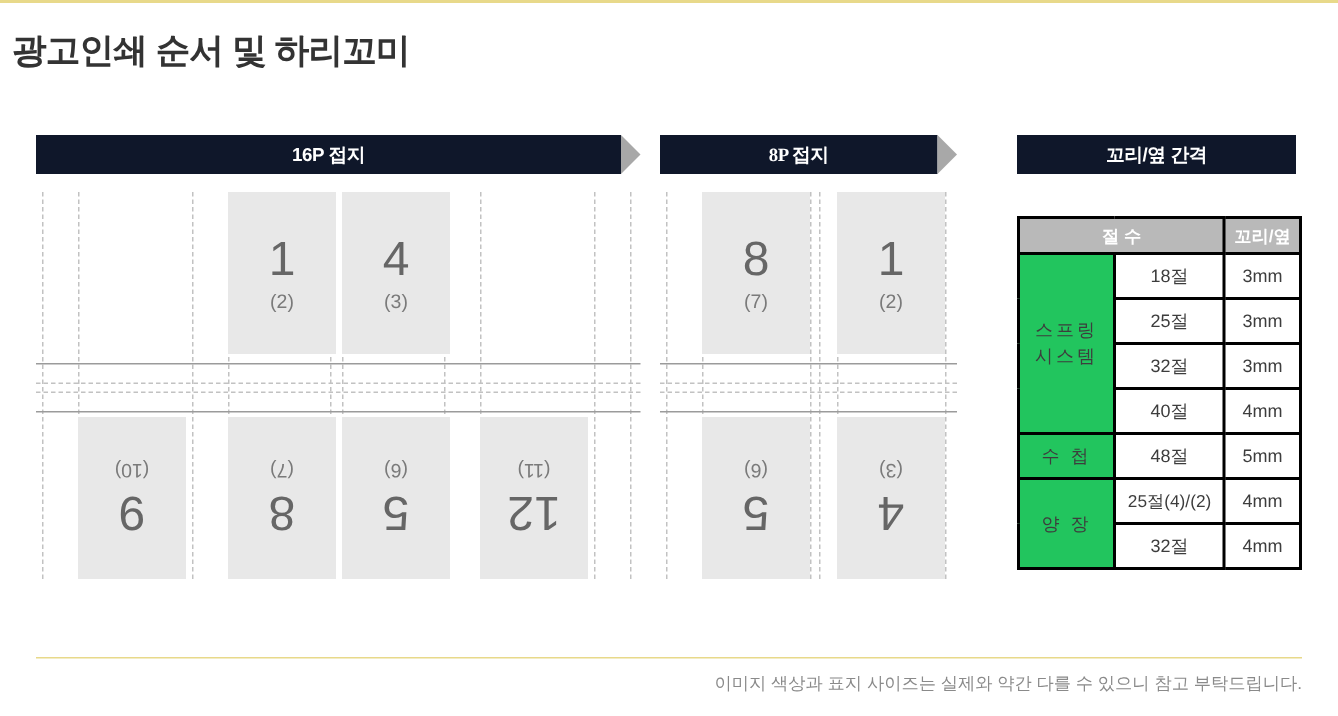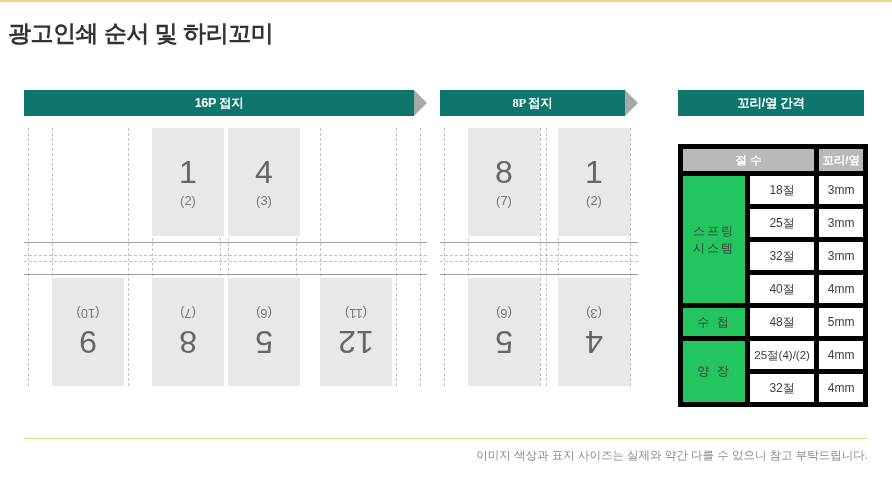--- a/index.html
+++ b/index.html
@@ -29,21 +29,21 @@
     font-size: 23px;
     font-weight: bold;
     color: #333333;
     letter-spacing: -0.5px;
   }
 
   
   .banner {
     position: absolute;
     height: 26px;
-    background: #0f766e;
+    background: #0f172a;
     color: #ffffff;
     font-size: 12.5px;
     font-weight: bold;
     display: flex;
     align-items: center;
     justify-content: center;
     letter-spacing: -0.3px;
   }
   .banner.arrow::after {
     content: "";
@@ -119,21 +119,21 @@
   .tbl {
     position: absolute;
     left: 678px;
     top: 144px;
     width: 190px;
     border-collapse: collapse;
     font-size: 12px;
     color: #3d3d3d;
   }
   .tbl th, .tbl td {
-    border: 5px solid #000000;
+    border: 2px solid #000000;
     text-align: center;
     padding: 0;
     height: 28px;
     background: #ffffff;
   }
   .tbl thead th {
     background: #b9b9b9;
     color: #ffffff;
     font-weight: bold;
     font-size: 11.5px;

